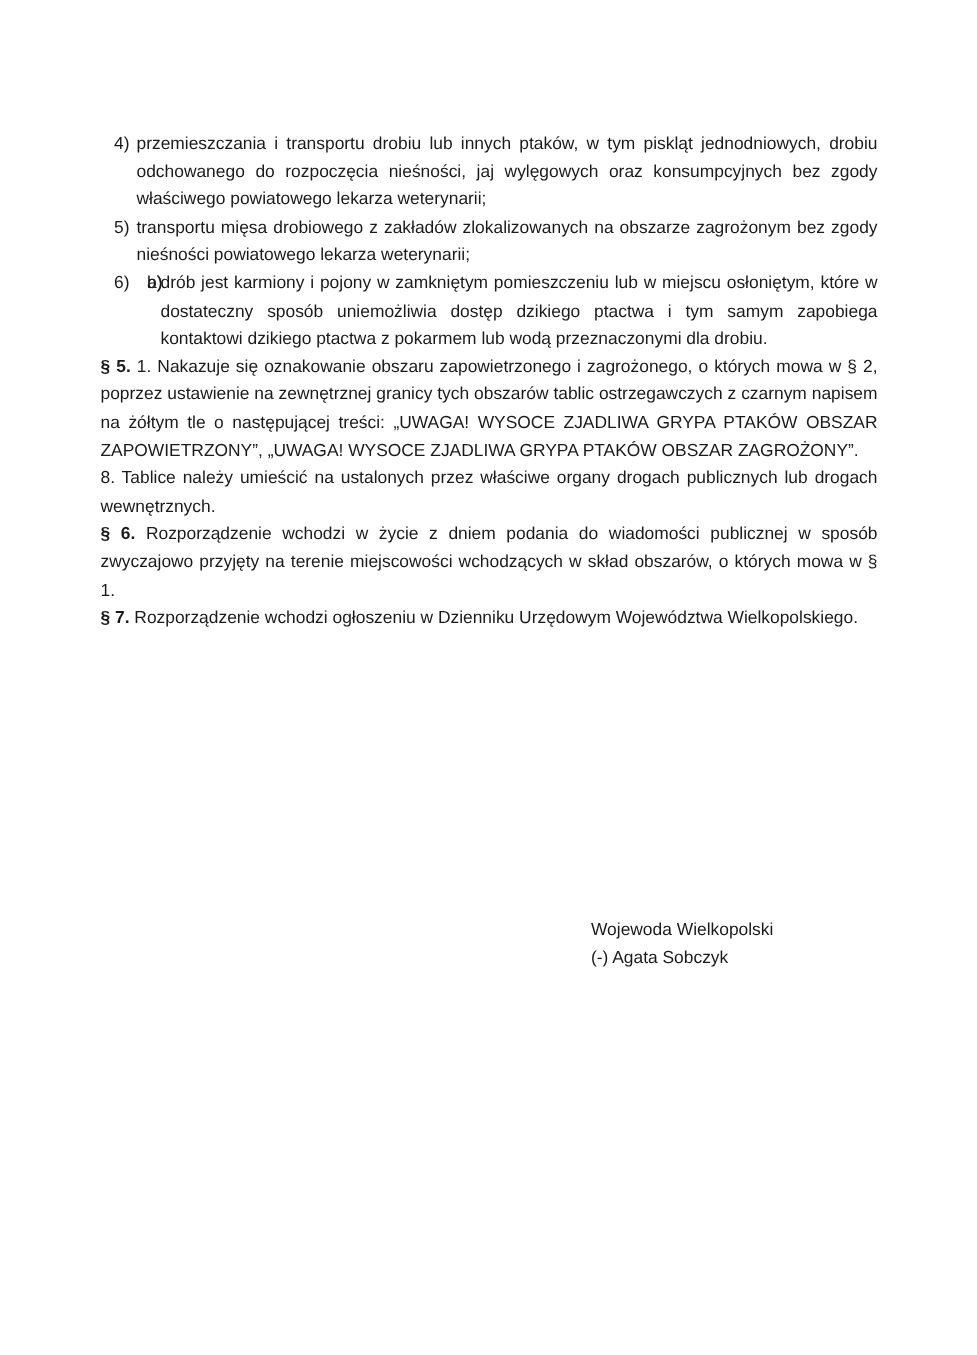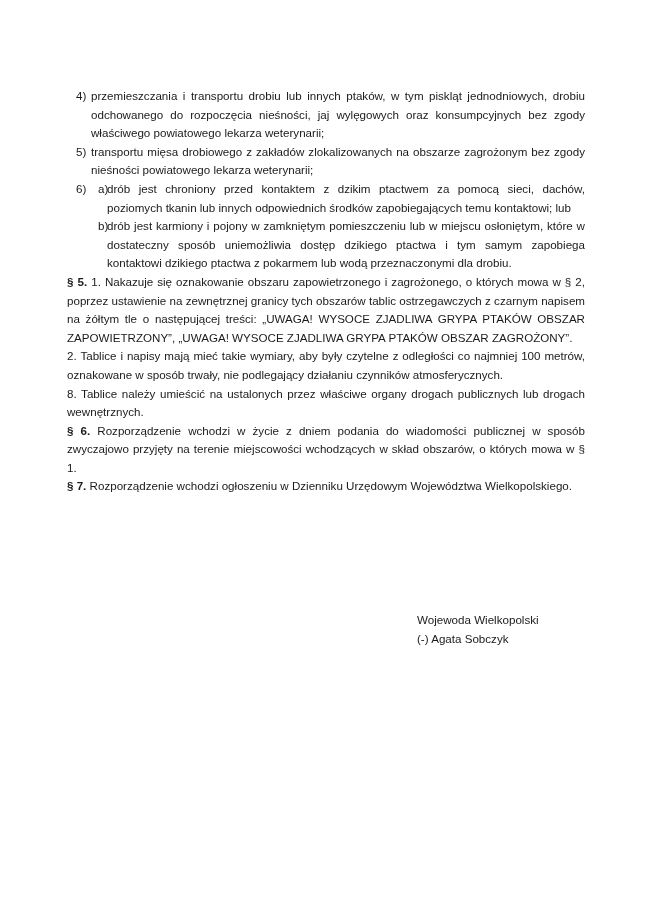--- a/index.html
+++ b/index.html
@@ -9,21 +9,21 @@
     font-family: "Liberation Sans", "DejaVu Sans", sans-serif;
     font-size: 11.6px; color: #1a1a1a; line-height: 18.6px;
   }
   .content { position: absolute; left: 67px; top: 87px; width: 518px; }
   .p { text-align: justify; text-align-last: left; margin: 0; }
   .item { position: relative; padding-left: 24px; margin-left: 0; }
   .item .num { position: absolute; left: 9px; top: 0; }
   .sub { position: relative; padding-left: 40px; }
   .sub .num { position: absolute; left: 31px; }
   .bold { font-weight: bold; }
-  .sig { position: absolute; left: 417px; top: 611px; line-height: 18.6px;
+  .sig { position: absolute; left: 394px; top: 611px; line-height: 18.6px;
          font-family: "Liberation Sans", "DejaVu Sans", sans-serif; font-size: 11.6px; color: #1a1a1a; }
 </style>
 </head>
 <body>
 
 <div class="page">
   <div class="content">
 
     <div class="p item">
       <span class="num">4)</span>
@@ -34,31 +34,29 @@
       <span class="num">5)</span>
       <span>transportu mięsa drobiowego z zakładów zlokalizowanych na obszarze zagrożonym bez zgody nieśności powiatowego lekarza weterynarii;</span>
     </div>
 
     <div class="p item">
       <span class="num">6)</span>
     </div>
 
     <div class="p sub">
       <span class="num">a)</span>
-      <span>drób jest chroniony przed kontaktem z dzikim ptactwem za pomocą sieci, dachów, poziomych tkanin lub innych odpowiednich środków zapobiegających temu kontaktowi; lub</span>
     </div>
 
     <div class="p sub">
       <span class="num">b)</span>
       <span>drób jest karmiony i pojony w zamkniętym pomieszczeniu lub w miejscu osłoniętym, które w dostateczny sposób uniemożliwia dostęp dzikiego ptactwa i tym samym zapobiega kontaktowi dzikiego ptactwa z pokarmem lub wodą przeznaczonymi dla drobiu.</span>
     </div>
 
     <p class="p"><span class="bold">§ 5.</span><span> 1. Nakazuje się oznakowanie obszaru zapowietrzonego i zagrożonego, o których mowa w § 2, poprzez ustawienie na zewnętrznej granicy tych obszarów tablic ostrzegawczych z czarnym napisem na żółtym tle o następującej treści: „UWAGA! WYSOCE ZJADLIWA GRYPA PTAKÓW OBSZAR ZAPOWIETRZONY”, „UWAGA! WYSOCE ZJADLIWA GRYPA PTAKÓW OBSZAR ZAGROŻONY”.</span></p>
 
-    <p class="p">2. Tablice i napisy mają mieć takie wymiary, aby były czytelne z odległości co najmniej 100 metrów, oznakowane w sposób trwały, nie podlegający działaniu czynników atmosferycznych.</p>
 
     <p class="p">8. Tablice należy umieścić na ustalonych przez właściwe organy drogach publicznych lub drogach wewnętrznych.</p>
 
     <p class="p"><span class="bold">§ 6.</span><span> Rozporządzenie wchodzi w życie z dniem podania do wiadomości publicznej w sposób zwyczajowo przyjęty na terenie miejscowości wchodzących w skład obszarów, o których mowa w § 1.</span></p>
 
     <p class="p"><span class="bold">§ 7.</span><span> Rozporządzenie wchodzi ogłoszeniu w Dzienniku Urzędowym Województwa Wielkopolskiego.</span></p>
   </div>
 
   <div class="sig">
     <div>Wojewoda Wielkopolski</div>

